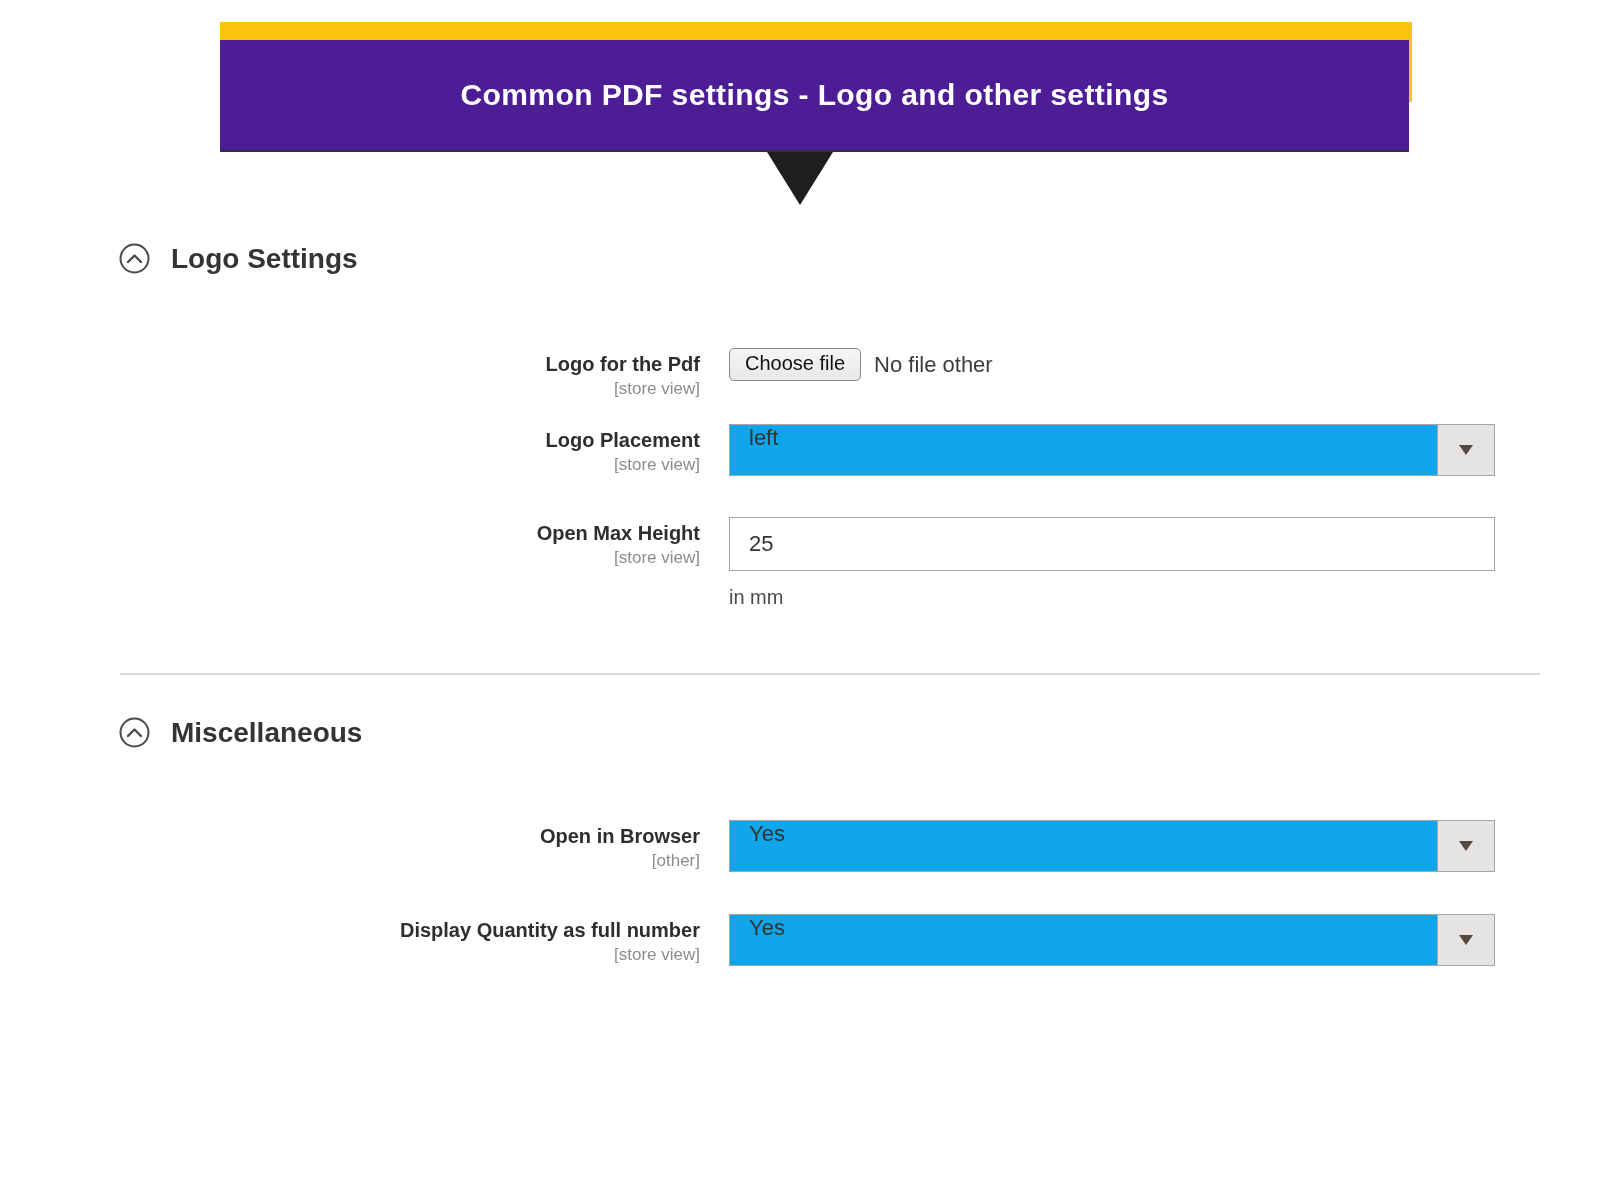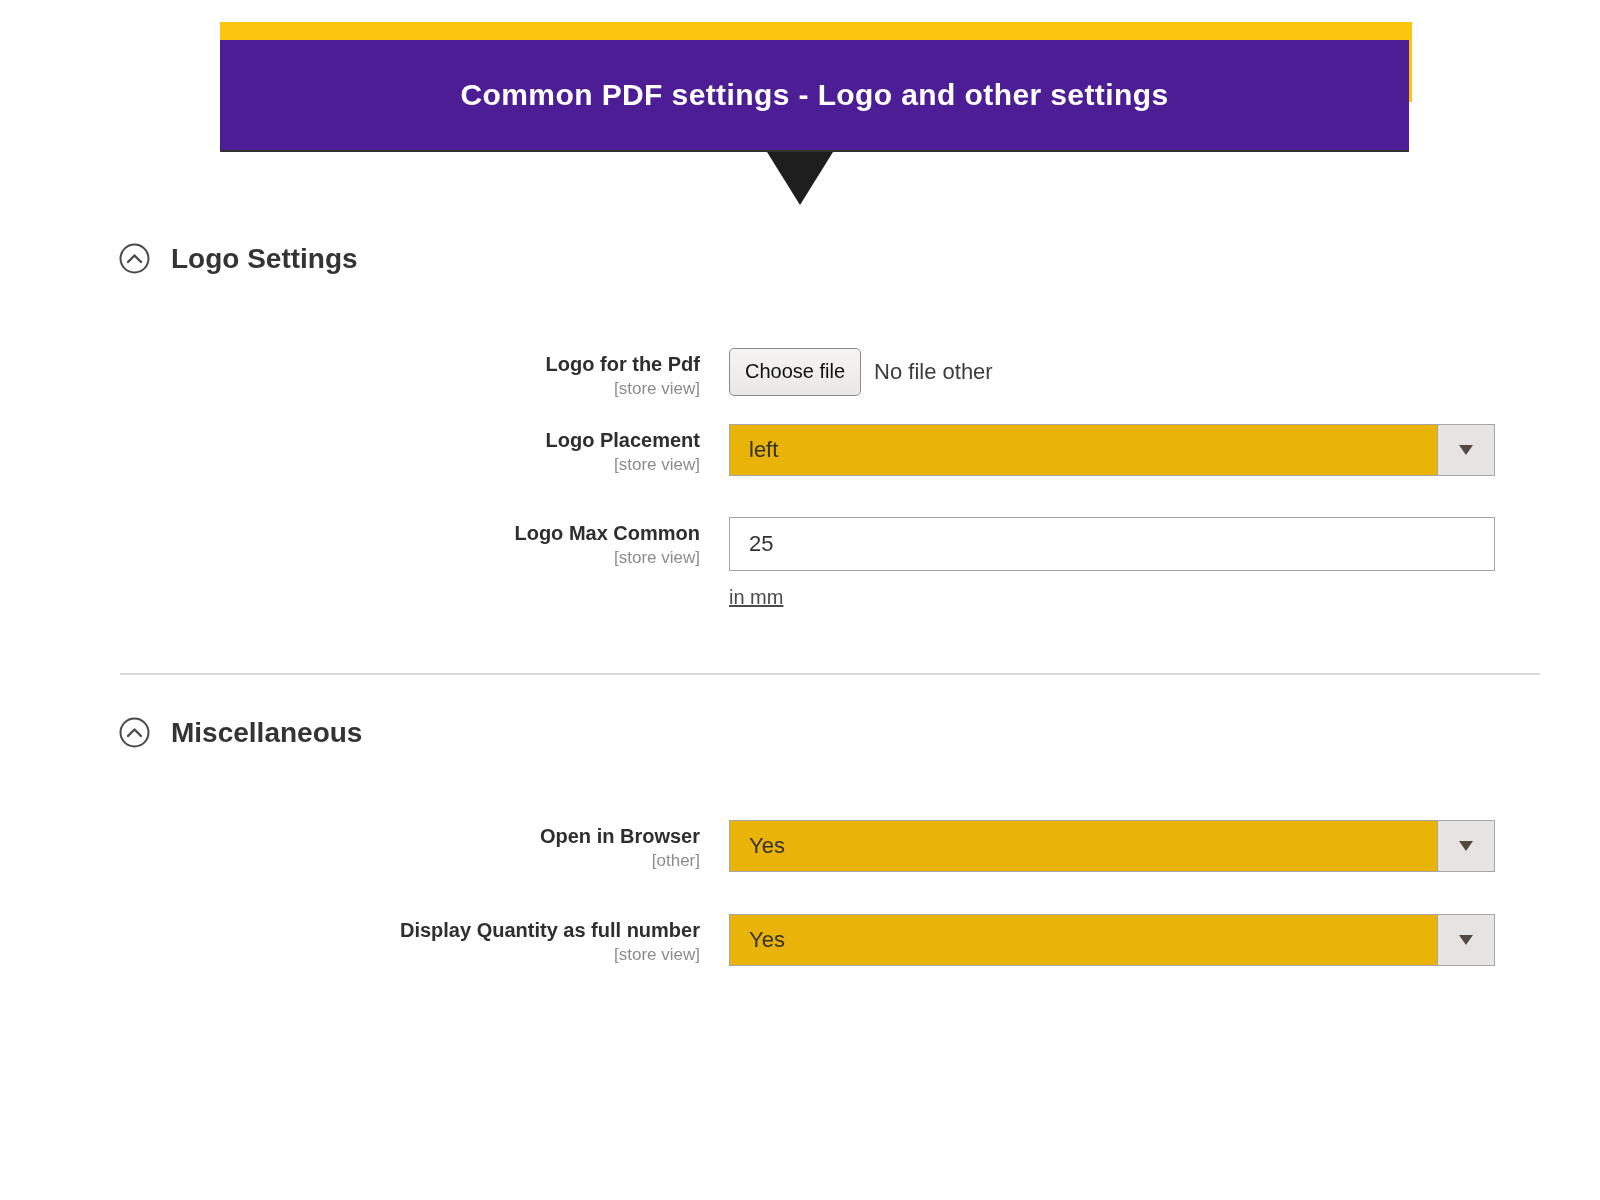--- a/index.html
+++ b/index.html
@@ -23,35 +23,35 @@
   .row{position:absolute;left:0;width:1496px;display:flex;align-items:flex-start;}
   .label-col{width:700px;text-align:right;padding-top:3px;box-sizing:border-box;}
   .field-label{font-size:20px;font-weight:700;color:#2e2e2e;line-height:26px;}
   .field-scope{font-size:17px;font-weight:400;color:#8c8c8c;line-height:23px;padding-left:44px;}
   .control-col{margin-left:29px;flex:1;}
 
   
   .file-ctl{display:flex;align-items:center;}
   .choose-btn{font-family:"Liberation Sans","DejaVu Sans",sans-serif;font-size:20px;color:#111111;
               background:linear-gradient(#f6f5f4,#e9e8e6);border:1px solid #8b8b8b;border-radius:5px;
-              padding:3px 15px 5px 15px;height:48px;box-sizing:border-box;cursor:pointer;}
+              padding:3px 15px 5px 15px;height:33px;box-sizing:border-box;cursor:pointer;}
   .file-status{margin-left:13px;font-size:22px;color:#3c3c3c;}
 
   
-  .sel{position:relative;width:766px;height:52px;background:#eab308;border:1.5px solid #a6a6a6;
-       box-sizing:border-box;display:flex;align-items:center;cursor:pointer;}
+  .sel{position:relative;width:766px;height:52px;background:#0ea5e9;border:1.5px solid #a6a6a6;
+       box-sizing:border-box;display:flex;align-items:flex-start;cursor:pointer;}
   .sel-value{padding-left:19px;font-size:22px;color:#333333;}
   .sel-arrow{position:absolute;top:0;right:0;width:57px;height:100%;background:#e5e4e2;
              border-left:1.5px solid #a6a6a6;box-sizing:border-box;display:flex;align-items:center;justify-content:center;}
   .caret{width:0;height:0;border-left:7px solid transparent;border-right:7px solid transparent;border-top:10px solid #55493f;}
 
   
   .txt{width:766px;height:54px;box-sizing:border-box;border:1.5px solid #a6a6a6;background:#fff;
        font-family:"Liberation Sans","DejaVu Sans",sans-serif;font-size:22px;color:#333333;padding:0 0 0 19px;outline:none;}
-  .note{margin-top:15px;font-size:20px;color:#4a4a4a;text-decoration:underline;}
+  .note{margin-top:15px;font-size:20px;color:#4a4a4a;}
 
   .divider{position:absolute;left:120px;top:673px;width:1420px;height:2px;background:#d9d9d9;}
 </style>
 </head>
 <body>
 
 <div class="page">
 
   <div class="hl-yellow"></div>
   <div class="banner">
@@ -90,21 +90,21 @@
         <span class="sel-value">left</span>
         <span class="sel-arrow">
             <span class="caret"></span>
           </span>
       </div>
     </div>
   </div>
 
   <div class="row" style="top:517px;">
     <div class="label-col">
-      <div class="field-label">Logo Max Common</div>
+      <div class="field-label">Open Max Height</div>
       <div class="field-scope">[store view]</div>
     </div>
     <div class="control-col">
       <input type="text" class="txt" value="25" style="">
       <div class="note">in mm</div>
     </div>
   </div>
 
   <div class="divider"></div>
 

